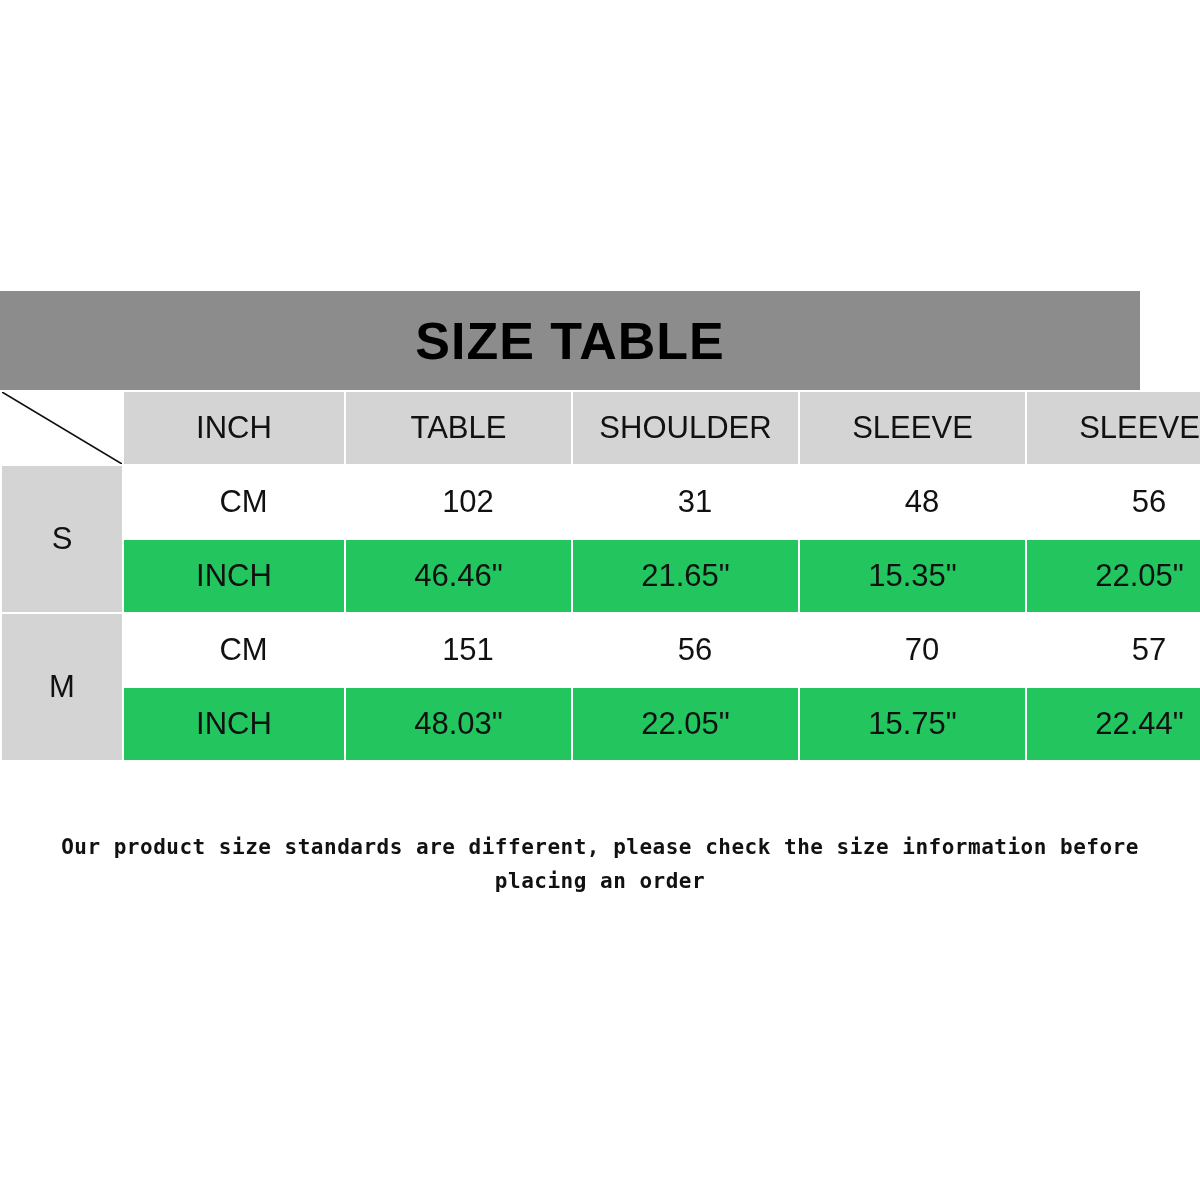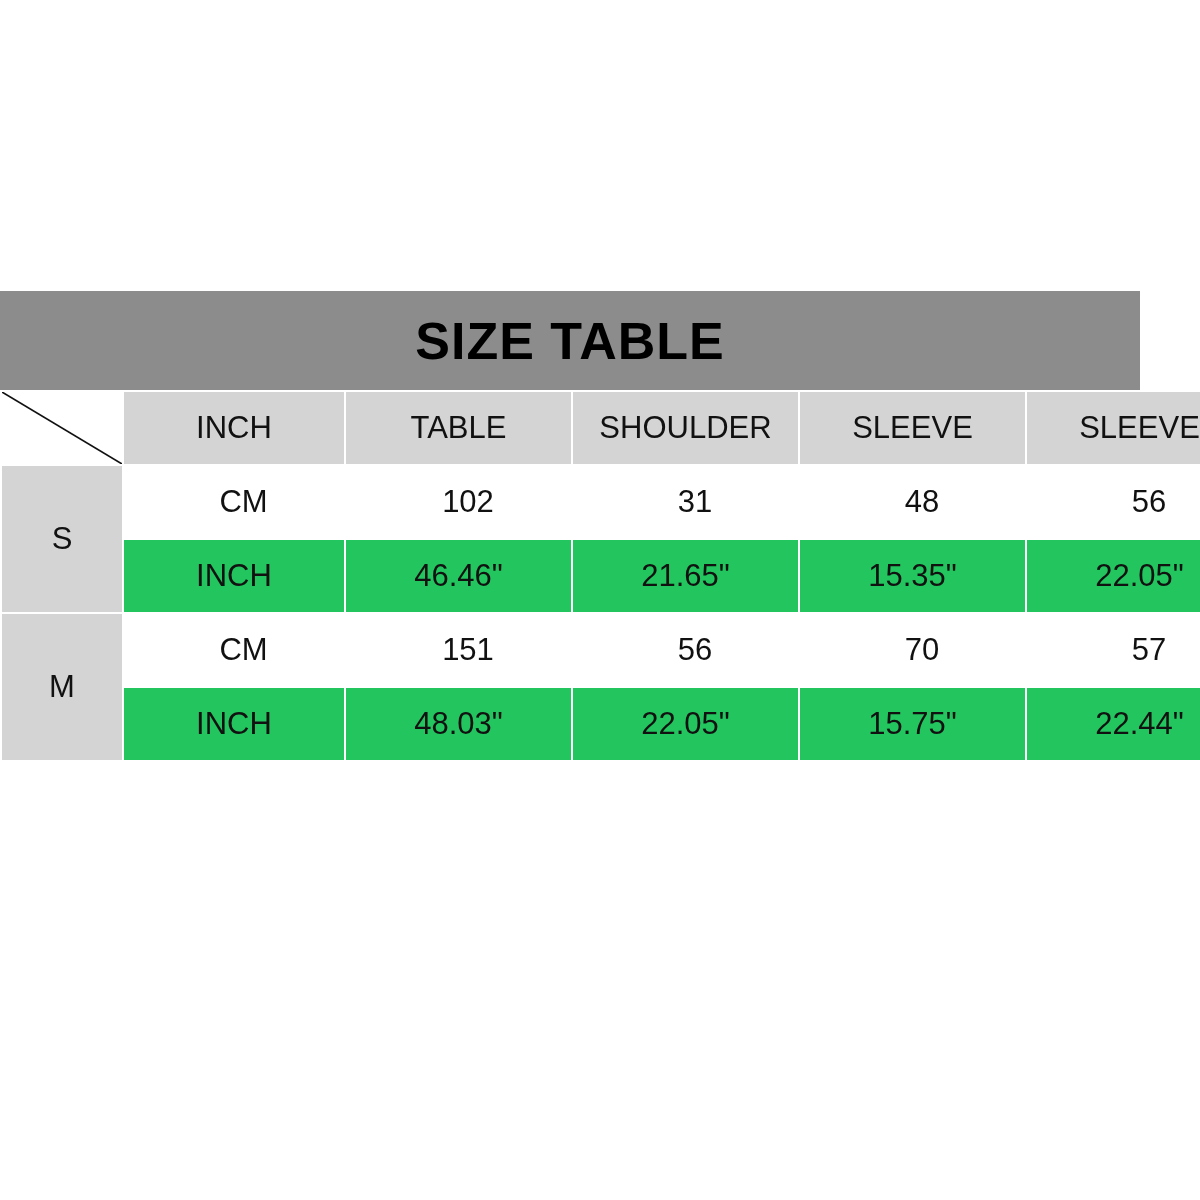--- a/index.html
+++ b/index.html
@@ -162,14 +162,18 @@
           <td class="c-grey">INCH</td>
           <td class="c-grey">48.03"</td>
           <td class="c-grey">22.05"</td>
           <td class="c-grey">15.75"</td>
           <td class="c-grey">22.44"</td>
         </tr>
       </tbody>
     </table>
   </div>
 
+  <div class="note">
+    <span>Our product size standards are different, please check the size information before</span>
+    <span>placing an order</span>
+  </div>
 
 </div>
 
 </body></html>

